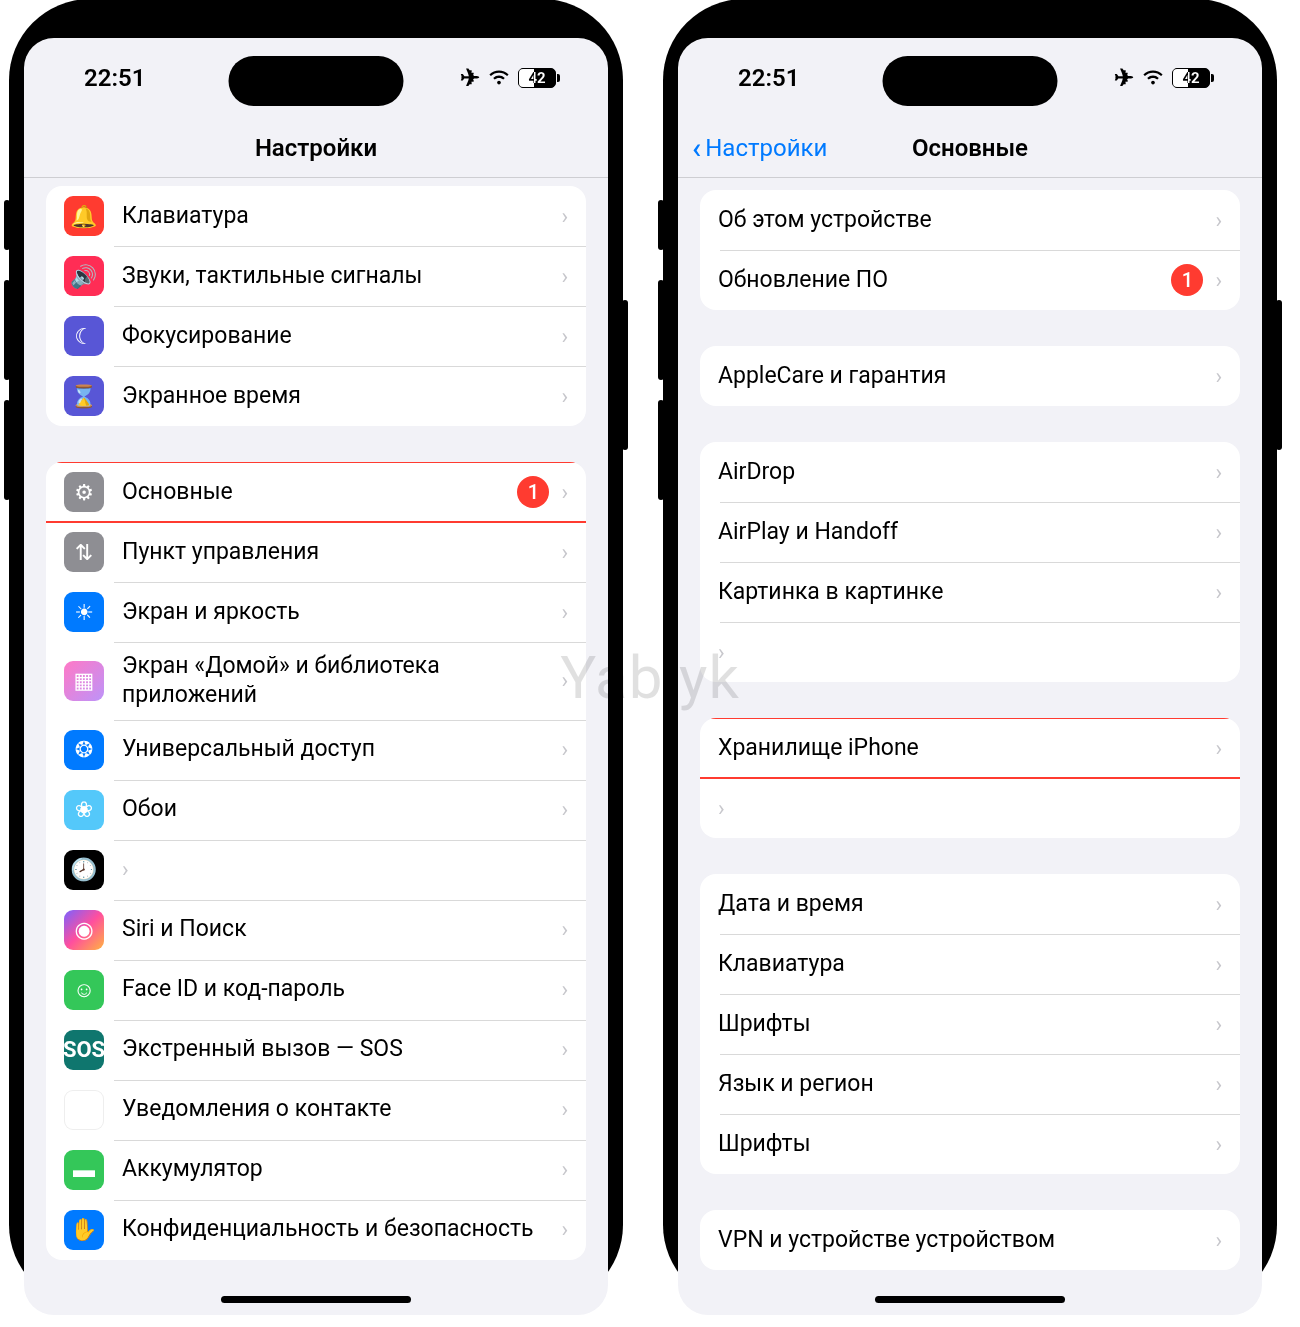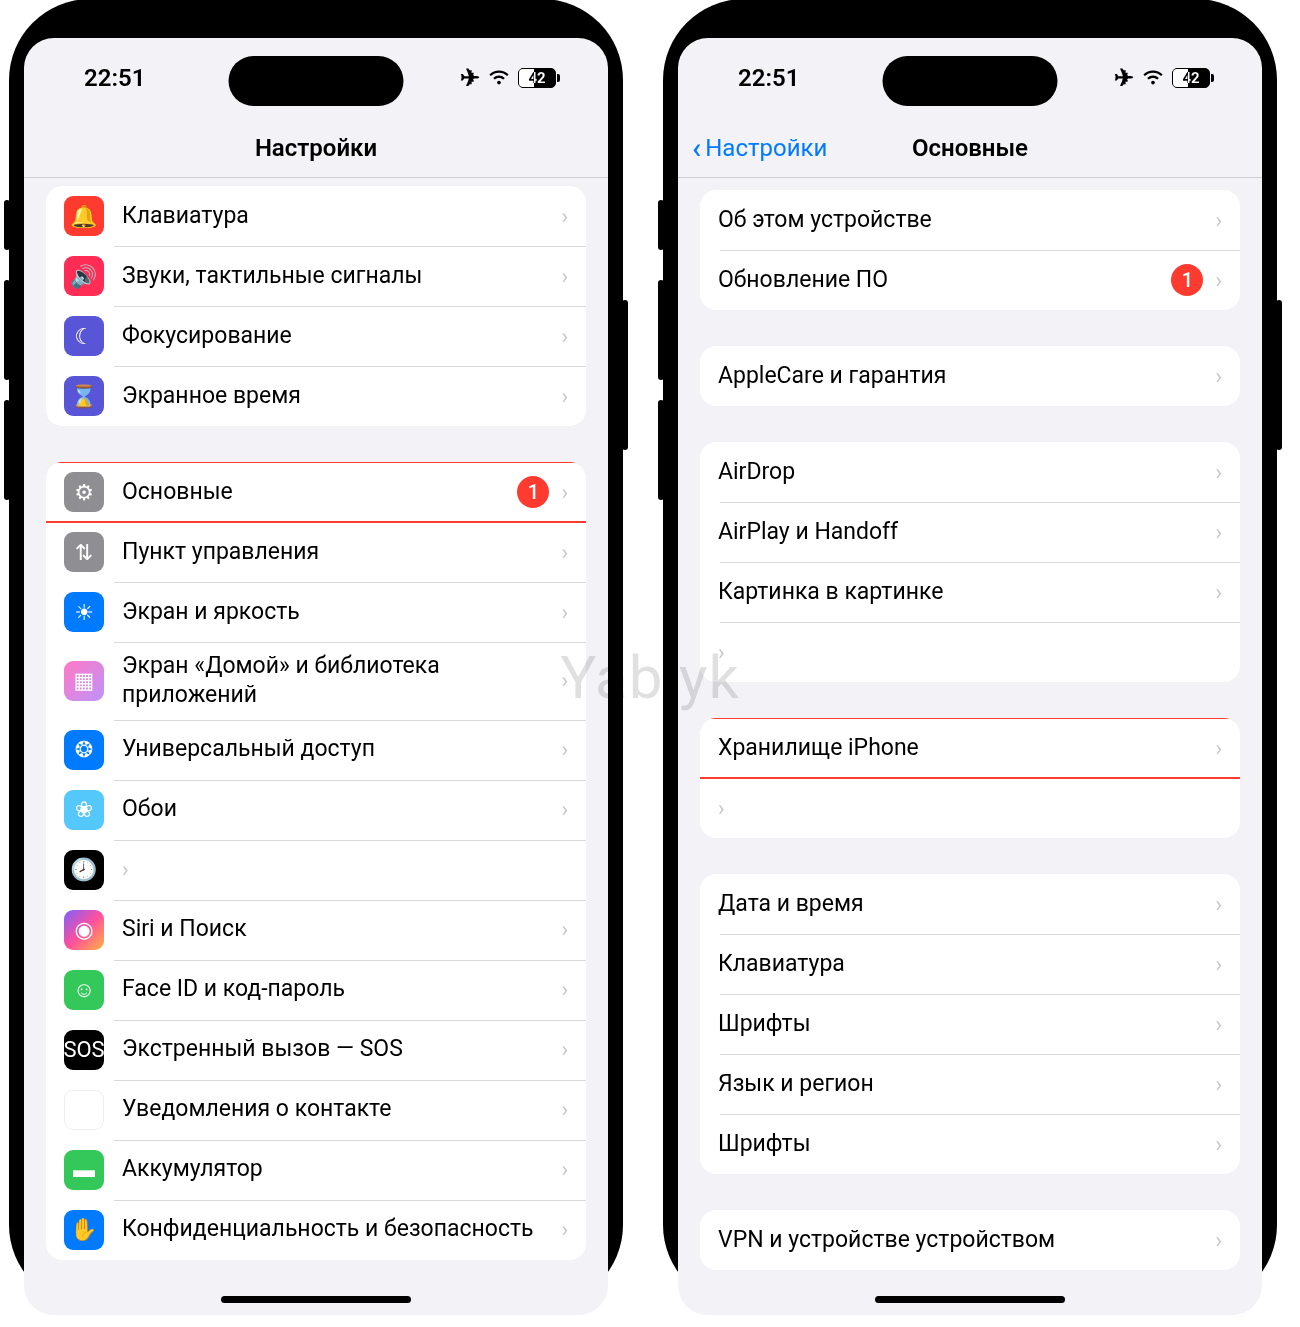--- a/index.html
+++ b/index.html
@@ -248,21 +248,21 @@
     letter-spacing: 1px;
   }
   
   .ic-red    { background: #ff3b30; }
   .ic-pink   { background: #ff2d55; }
   .ic-indigo { background: #5856d6; }
   .ic-gray   { background: #8e8e93; }
   .ic-blue   { background: #007aff; }
   .ic-black  { background: #000; }
   .ic-green  { background: #34c759; }
-  .ic-sos    { background: #000000; font-size:14px; font-weight:400; }
+  .ic-sos    { background: #0f766e; font-size:14px; font-weight:700; }
   .ic-white  { background: #fff; color:#ff3b30; box-shadow: inset 0 0 0 1px #eee; }
   .ic-siri   { background: linear-gradient(135deg,#7b61ff,#ff4f9e,#ffb340); }
   .ic-wall   { background: #54c8fa; }
   .ic-apps   { background: linear-gradient(135deg,#ff79c6,#bd93f9); }
 </style>
 </head>
 <body>
 
 <div class="watermark">Yablyk</div>
 

